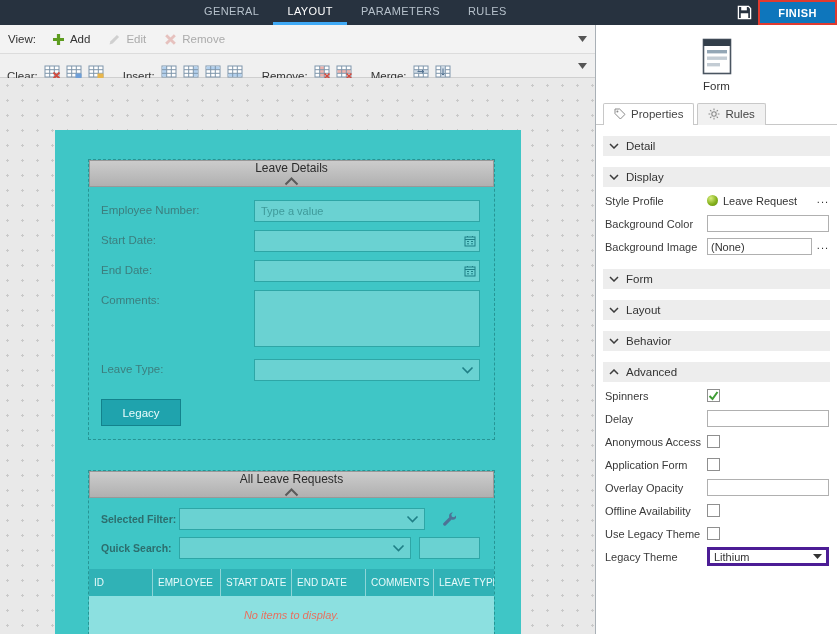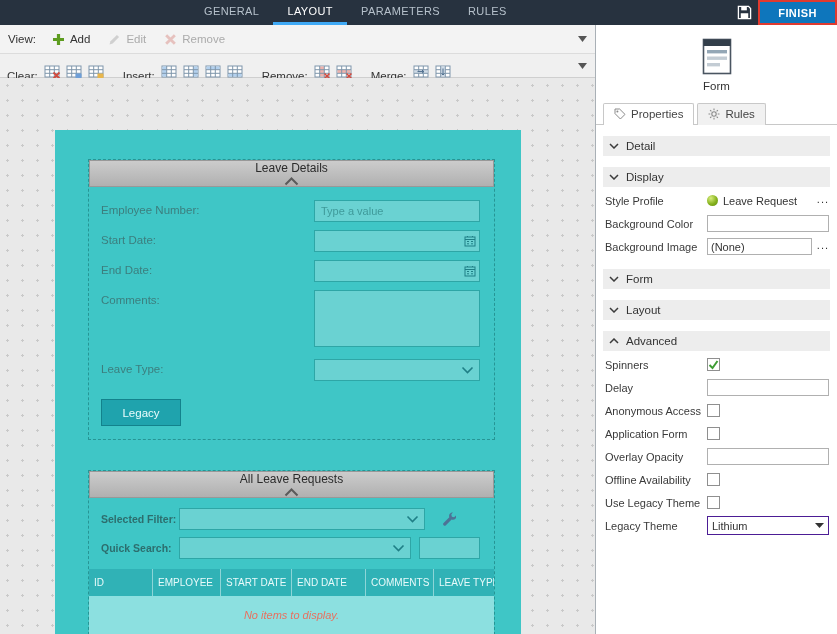--- a/index.html
+++ b/index.html
@@ -43,21 +43,21 @@
   .form-block { position:absolute; left:55px; top:52px; width:466px; height:640px; background:var(--selection-teal,#3fc6c6); }
   .cv-panel { margin:29px 26px 0 33px; border:1px dashed rgba(8,92,92,.45); }
   .cv-panel.second { margin-top:30px; }
   .cv-hdr { height:27px; background:linear-gradient(#cccccc,#b0b0b0); border:1px solid #989898; display:flex; align-items:center; padding:0 10px; font-size:12px; color:#2b2b2b;flex-direction:column; }
   .cv-hdr .grow { flex:1; }
   .cv-body { padding:13px 14px 13px 12px; }
   .cv-body2 { padding:10px 14px 0 12px; }
 
   .fld-row { display:flex; margin-bottom:8px; }
   .fld-label { flex:1; font-size:11.5px; color:#3c7e7e; padding-top:4px; }
-  .fld-ctl { width:166px; position:relative; }
+  .fld-ctl { width:226px; position:relative; }
   .cv-input, .cv-textarea { width:100%; background:var(--input-teal,#6ad2d2); border:1px solid #2ea6a6; font-size:11px; color:#17585a; padding:0 6px; }
   .cv-input { height:22px; }
   .cv-input::placeholder { color:#3f9a9a; }
   .cv-textarea { height:57px; resize:none; }
   .cv-inputbox .cv-input { padding-right:18px; }
   .cv-inputbox svg { position:absolute; right:4px; top:5px; }
   .cv-select { height:22px; background:var(--input-teal,#6ad2d2); border:1px solid #2ea6a6; display:flex; align-items:center; justify-content:flex-end; padding:0 5px; cursor:pointer; }
   .create-btn { margin-top:10px; width:80px; height:27px; background:var(--create-button-teal,#1fa3ad); border:1px solid #13828c; color:#eafcfc; font-size:11.5px; }
 
   .flt-row { display:flex; align-items:center; margin-bottom:7px; }
@@ -85,21 +85,21 @@
   .insp-body { padding:4px 7px; flex:1; overflow:hidden; }
   .sec-hdr { display:flex; align-items:center; gap:7px; height:20px; background:#ededed; padding:0 6px; margin-top:11px; cursor:pointer; }
   .sec-hdr:first-child { margin-top:7px; }
   .sec-hdr span { font-size:11.5px; color:#333; }
   .sec-rows { margin-top:2px; }
   .prop-row { display:flex; align-items:center; height:23px; padding:0 1px 0 2px; }
   .prop-label { flex:1; font-size:11px; color:#3a3a3a; white-space:nowrap; overflow:hidden; }
   .prop-ctl { width:122px; display:flex; align-items:center; }
   .prop-input { width:100%; height:17px; border:1px solid #b0b0b0; font-size:11px; padding:0 3px; }
   .cbx { width:13px; height:13px; border:1px solid #8f8f8f; background:#fff; display:flex; align-items:center; justify-content:center; cursor:pointer; }
-  .prop-select { width:100%; height:19px; border:1px solid #4c1d95; display:flex; align-items:center; justify-content:space-between; padding:0 4px; background:#fff; font-size:11px; cursor:pointer; }
+  .prop-select { width:100%; height:19px; border:3px solid #4c1d95; display:flex; align-items:center; justify-content:space-between; padding:0 4px; background:#fff; font-size:11px; cursor:pointer; }
   .sphere { width:11px; height:11px; border-radius:50%; background:radial-gradient(circle at 35% 30%, #d8ed7d, #86b21e 55%, #5f8c12); flex:0 0 11px; }
   .sp-text { flex:1; margin-left:5px; font-size:11px; white-space:nowrap; overflow:hidden; }
   .dots { border:none; background:transparent; font-size:11px; color:#333; padding:0 0 4px 3px; letter-spacing:1px; }
   .none-box { flex:1; height:17px; border:1px solid #b0b0b0; display:flex; align-items:center; padding:0 3px; font-size:11px; margin-right:2px; background:#fff; }
 </style>
 </head>
 <body>
 
 <div class="app">
 
@@ -436,20 +436,26 @@
           <span>Form</span>
         </div>
 
         <div class="sec-hdr">
           <svg width="10" height="6" viewBox="0 0 10 6">
               <path d="M1 1l4 4 4-4" fill="none" stroke="#3c3c3c" stroke-width="1.5"></path>
             </svg>
           <span>Layout</span>
         </div>
 
+        <div class="sec-hdr">
+          <svg width="10" height="6" viewBox="0 0 10 6">
+              <path d="M1 1l4 4 4-4" fill="none" stroke="#3c3c3c" stroke-width="1.5"></path>
+            </svg>
+          <span>Behavior</span>
+        </div>
 
         <div class="sec-hdr">
           <svg width="10" height="6" viewBox="0 0 10 6">
               <path d="M1 5l4-4 4 4" fill="none" stroke="#3c3c3c" stroke-width="1.5"></path>
             </svg>
           <span>Advanced</span>
         </div>
         <div class="sec-rows">
           <div class="prop-row">
             <span class="prop-label">Spinners</span>

